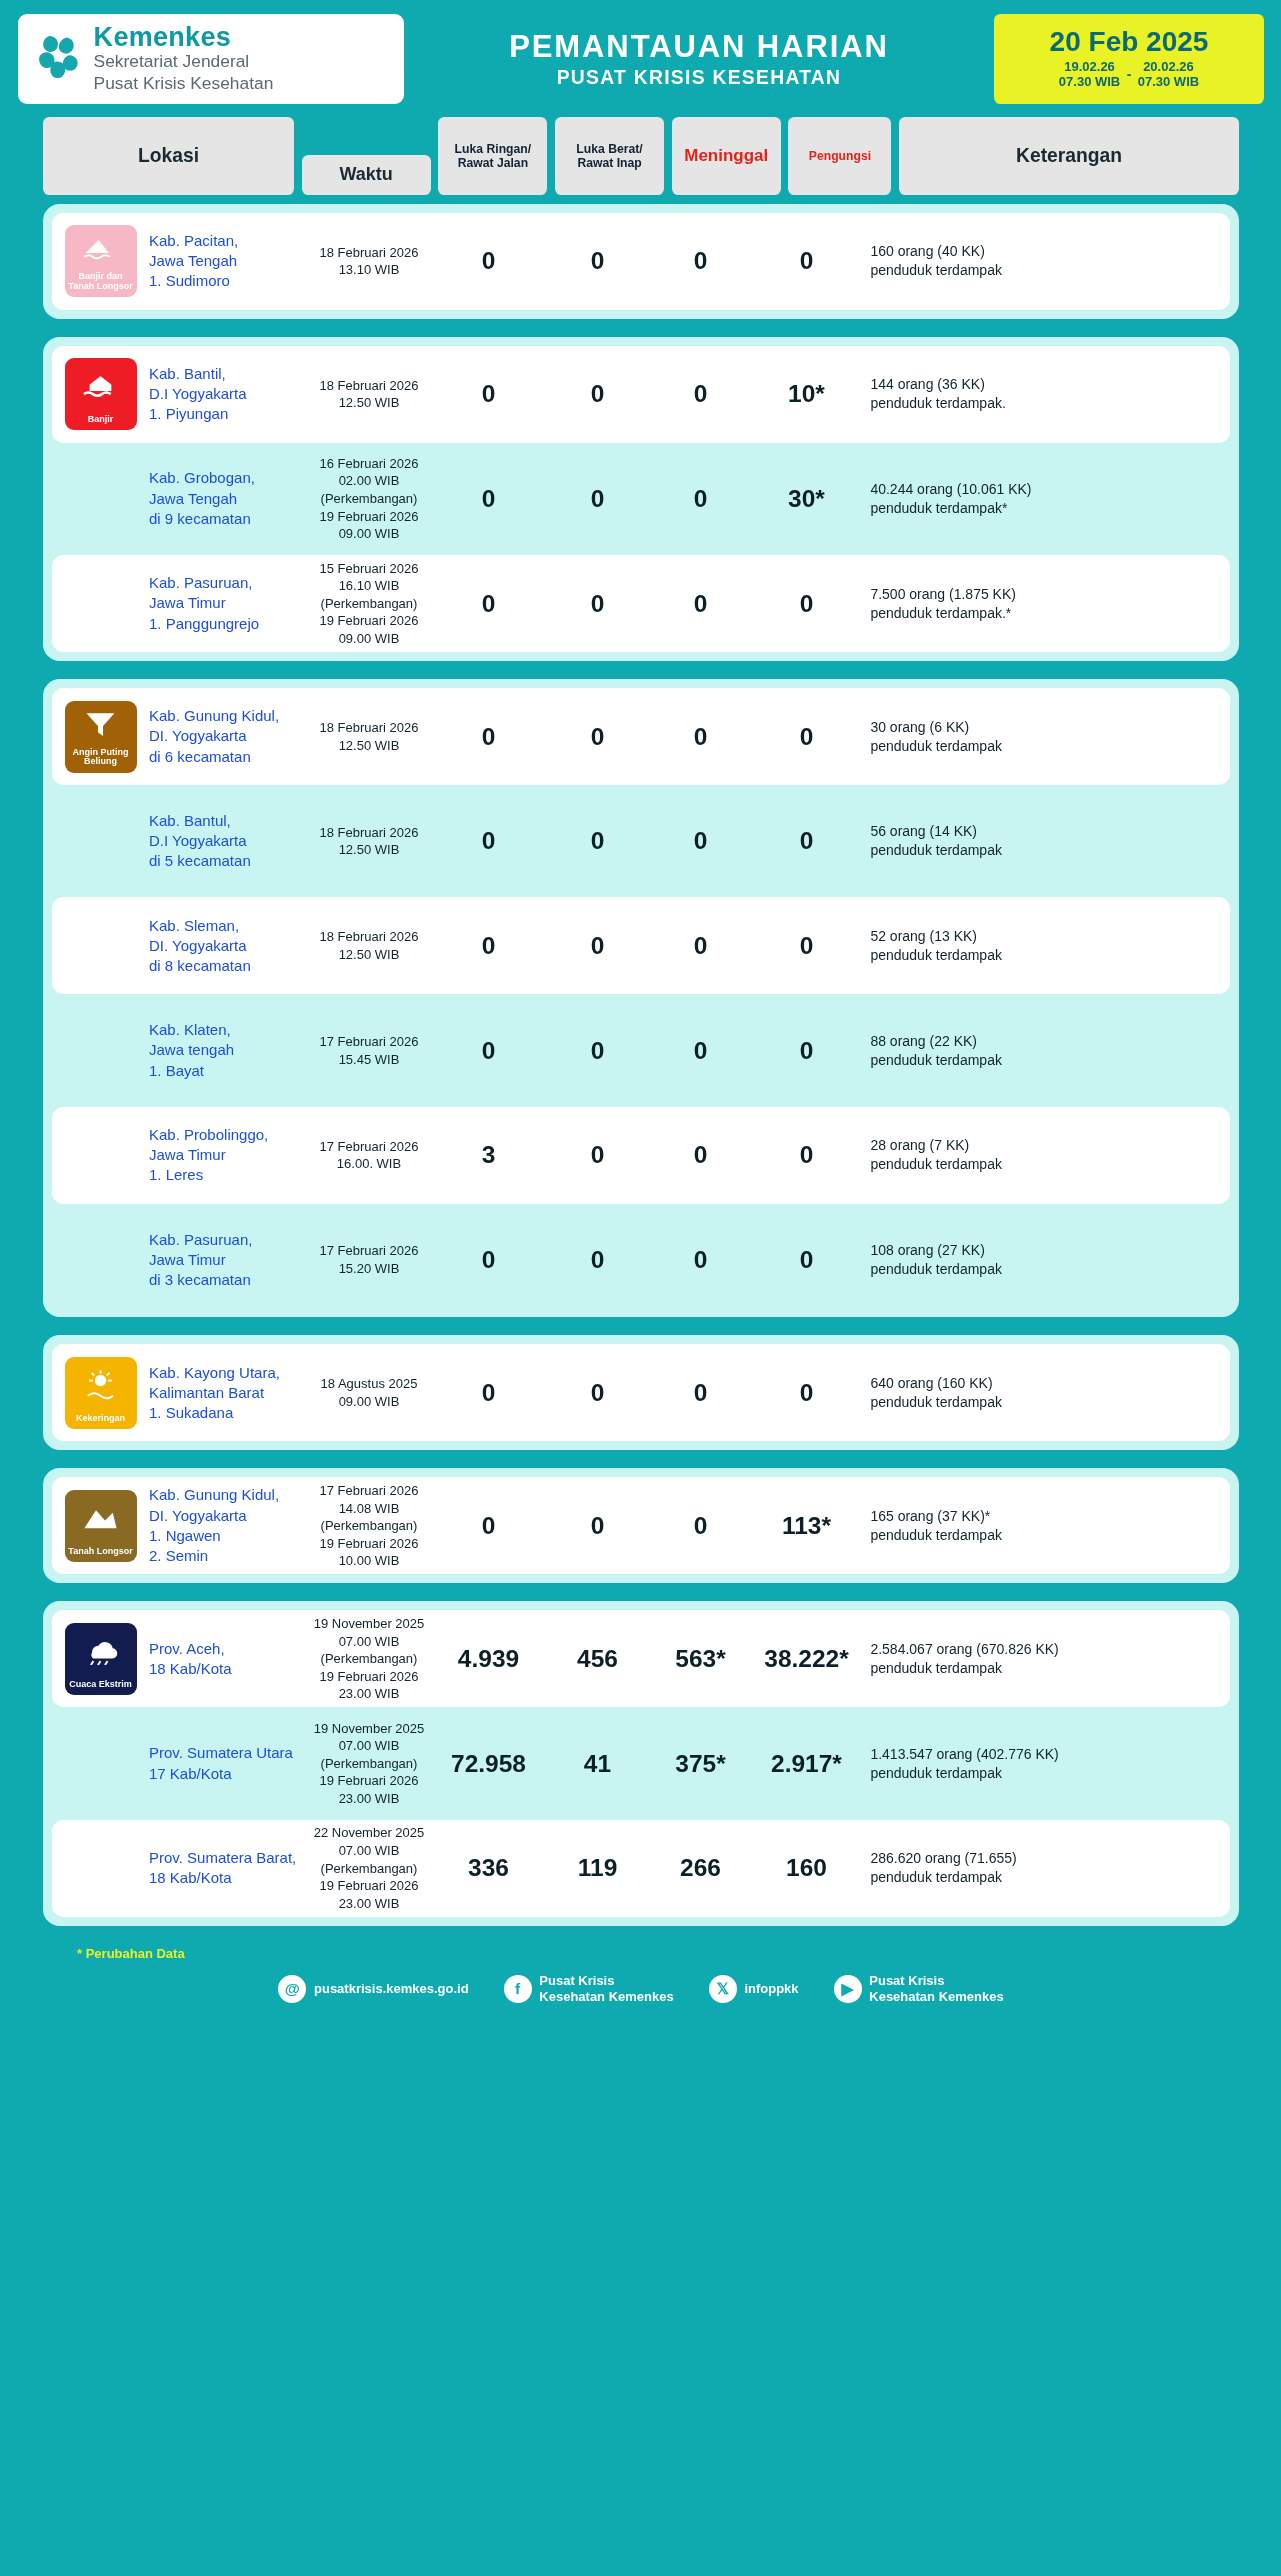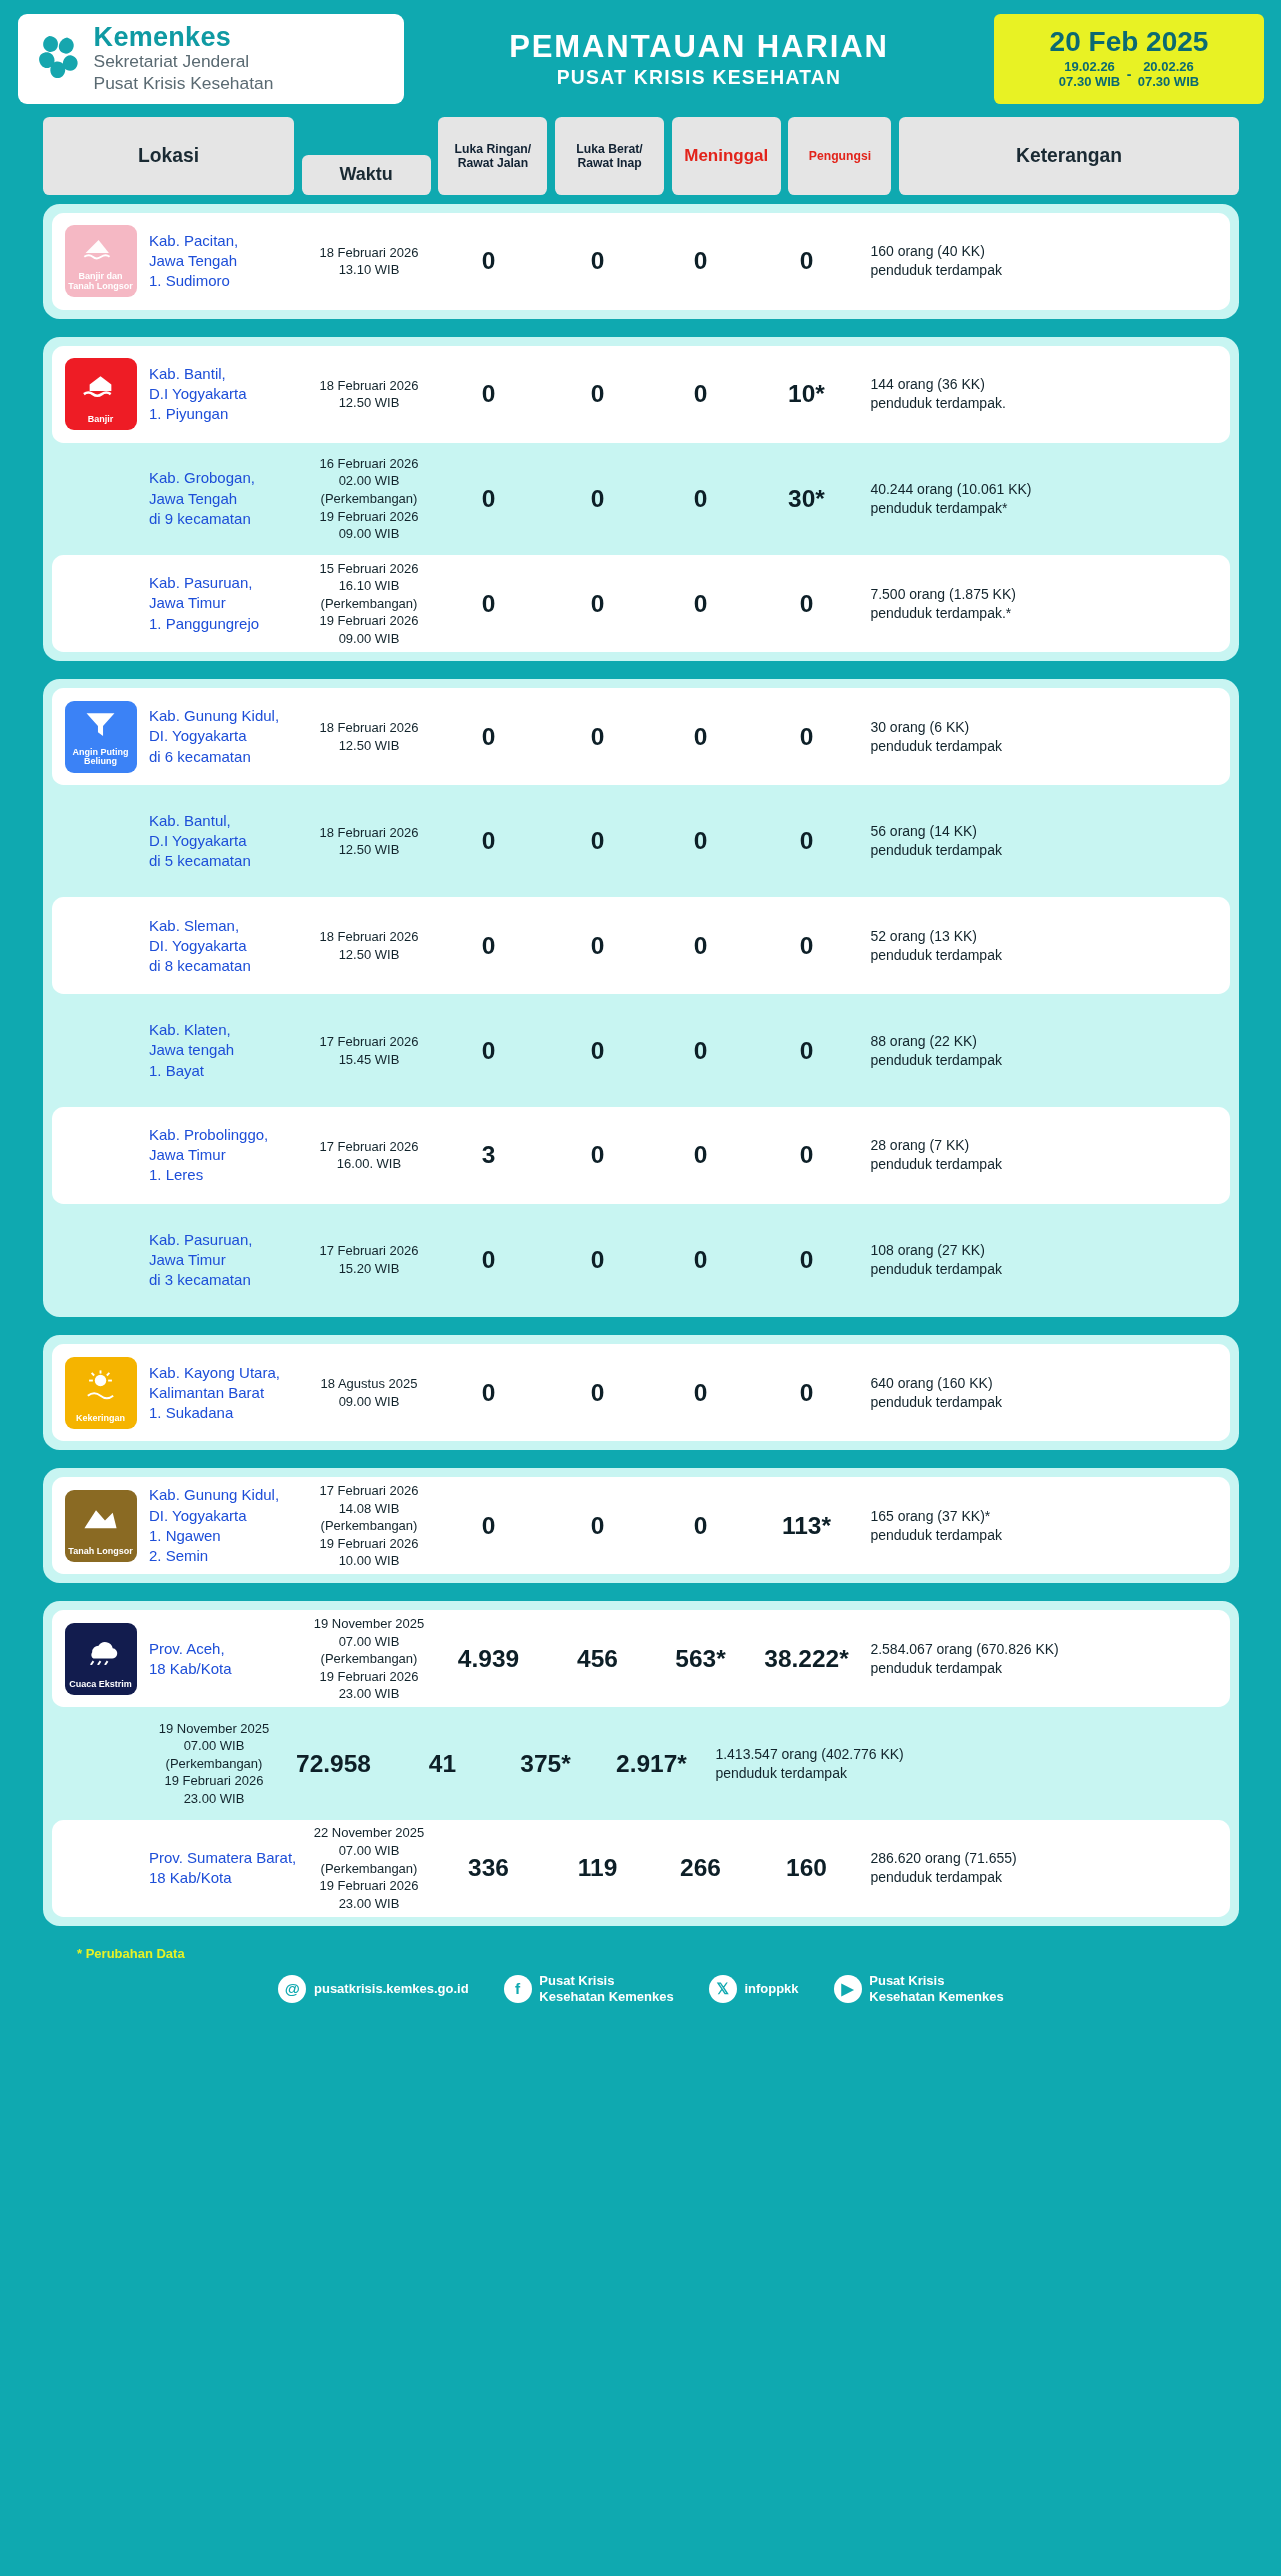--- a/index.html
+++ b/index.html
@@ -122,21 +122,21 @@
     display: flex; flex-direction: column;
     align-items: center; justify-content: flex-end;
     padding-bottom: 5.2px;
     color: #fff;
     text-align: center;
   }
   .badge .glyph { flex: 1; display: flex; align-items: center; justify-content: center; }
   .badge .blabel { font-size: 9px; font-weight: bold; line-height: 1.1; padding: 0 2.6px; }
   .badge.b-banjir-longsor { background: #f5b8c4; color: #ffffff; }
   .badge.b-banjir { background: #ee1c25; }
-  .badge.b-angin { background: #3b82f6; }
+  .badge.b-angin { background: #a16207; }
   .badge.b-kekeringan { background: #f5b400; }
   .badge.b-longsor { background: #8a6a23; }
   .badge.b-cuaca { background: #121c4e; }
 
   .cell-lokasi {
     width: 155px; flex: none;
     display: flex; flex-direction: column; justify-content: center;
     font-size: 15px; line-height: 1.35; color: #1d4ed8;
     padding-right: 5.2px;
   }
@@ -598,20 +598,24 @@
           <div class="cell-num">456</div>
           <div class="cell-num meninggal">563*</div>
           <div class="cell-num pengungsi">38.222*</div>
           <div class="cell-ket">
             <div>2.584.067 orang (670.826 KK)</div>
             <div>penduduk terdampak</div>
           </div>
         </div>
         <div class="row alt">
           <div class="cell-icon"></div>
+          <div class="cell-lokasi">
+            <div>Prov. Sumatera Utara</div>
+            <div>17 Kab/Kota</div>
+          </div>
           <div class="cell-waktu">
             <div>19 November 2025</div>
             <div>07.00 WIB</div>
             <div>(Perkembangan)</div>
             <div>19 Februari 2026</div>
             <div>23.00 WIB</div>
           </div>
           <div class="cell-num">72.958</div>
           <div class="cell-num">41</div>
           <div class="cell-num meninggal">375*</div>

